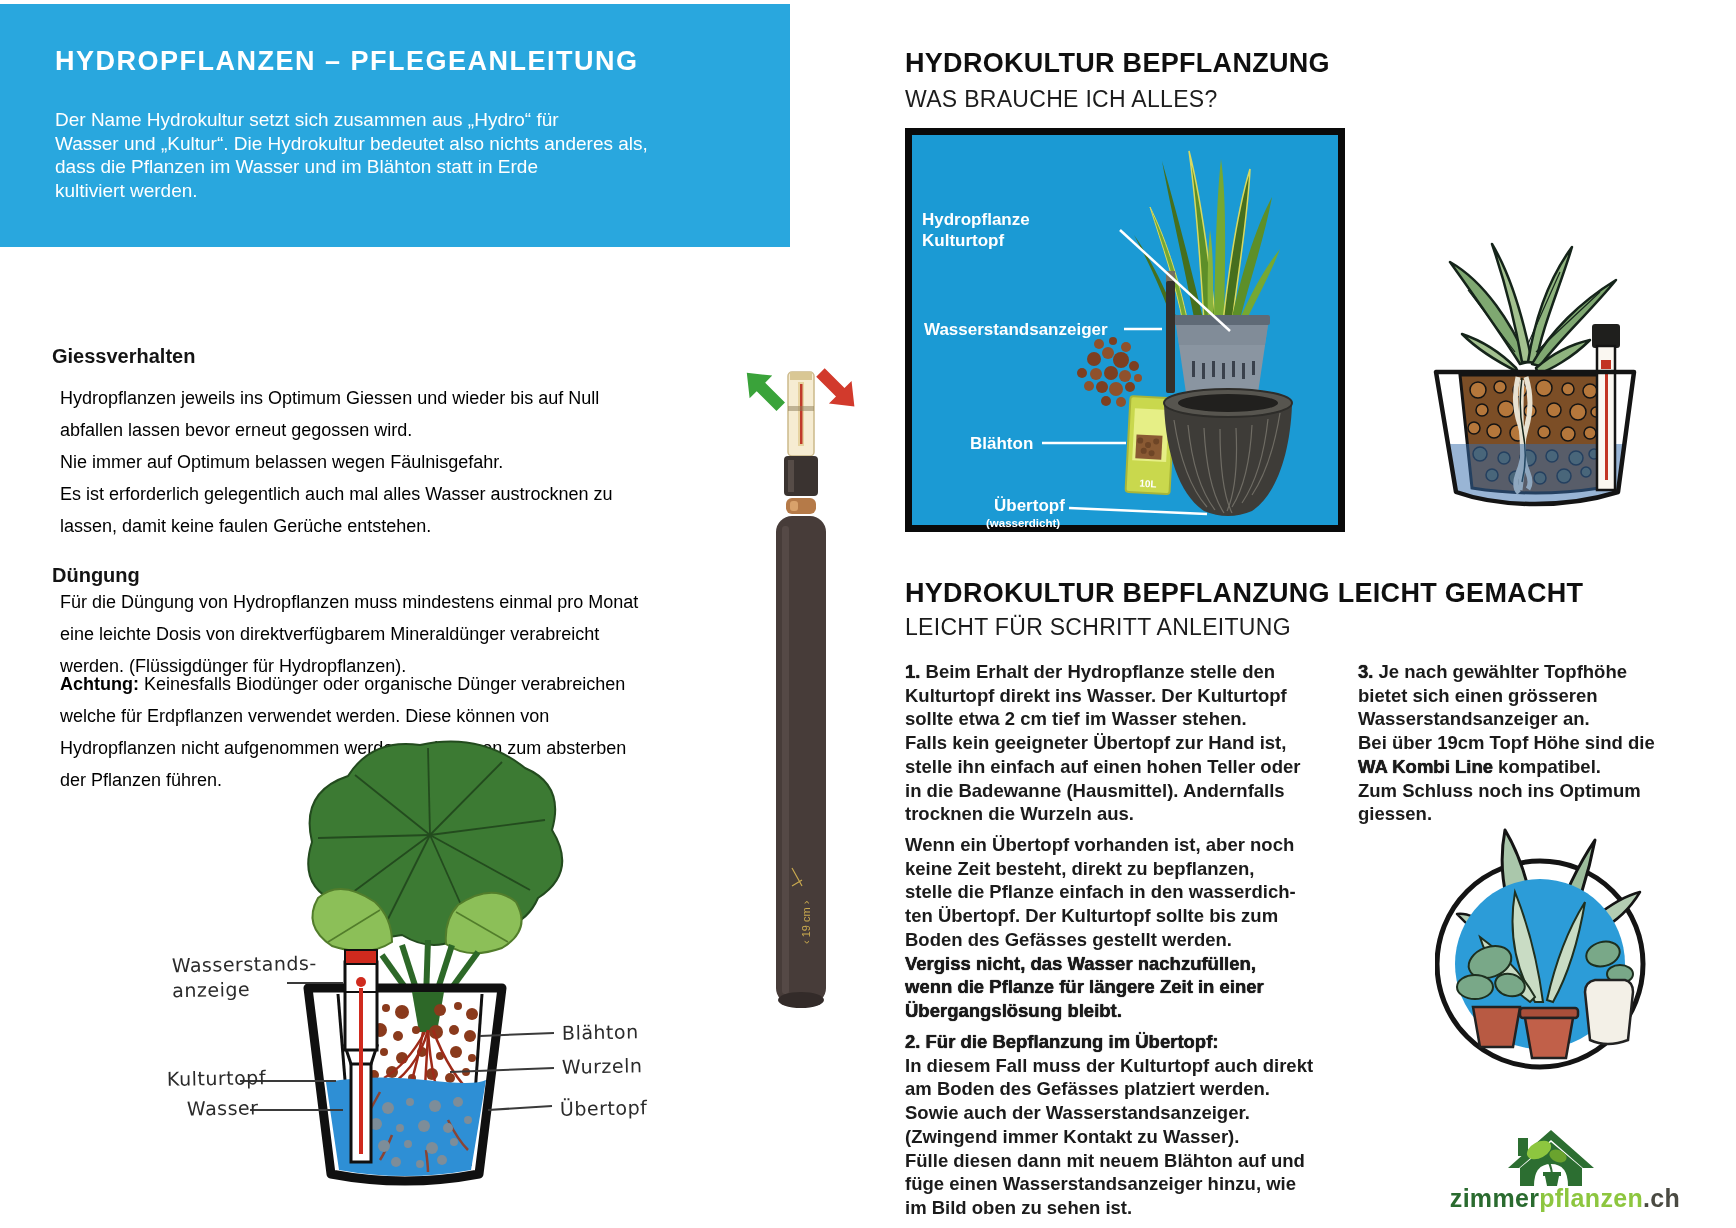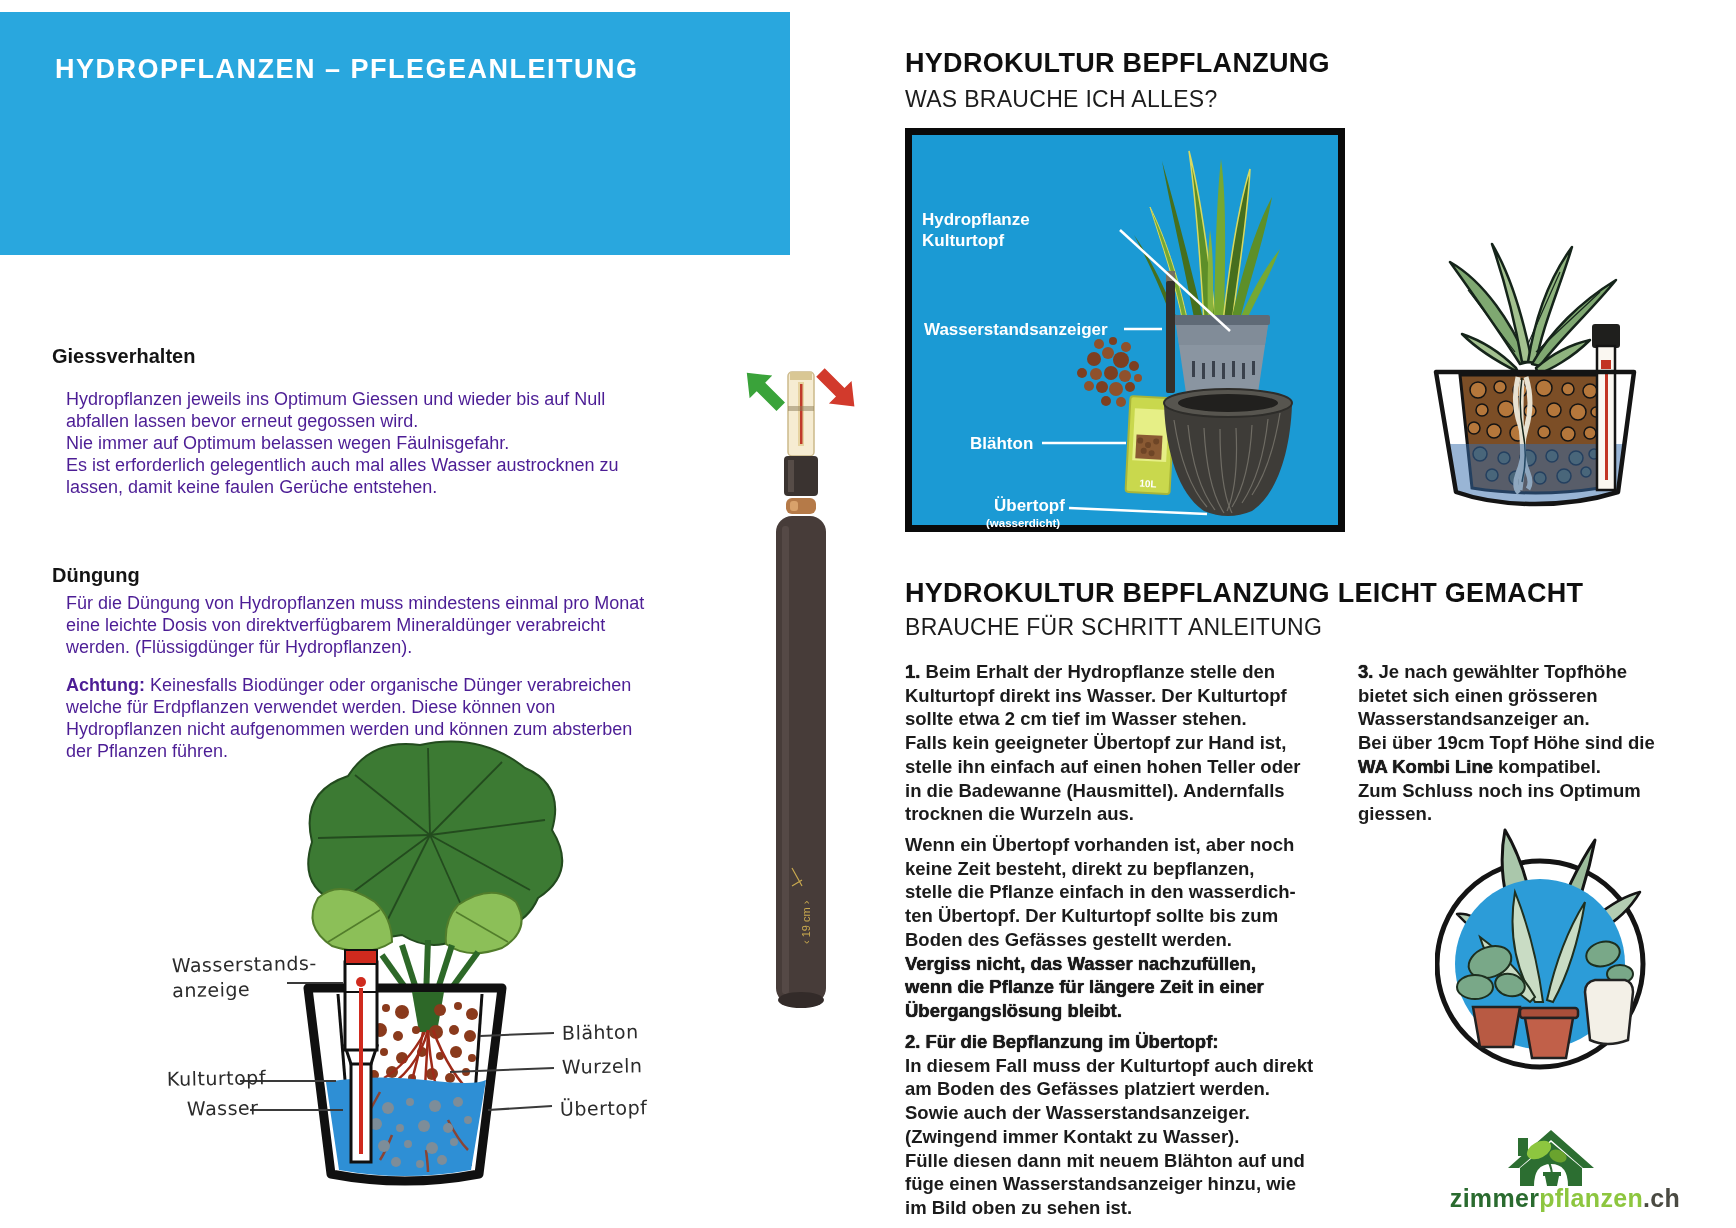--- a/index.html
+++ b/index.html
@@ -2,29 +2,29 @@
 <html><head>
 <meta charset="utf-8">
 <style>
   html,body{margin:0;padding:0;background:#ffffff;}
   .canvas{position:relative;width:1736px;height:1228px;background:#ffffff;overflow:hidden;
           font-family:"Liberation Sans",sans-serif;color:#1d1d1d;}
   .abs{position:absolute;}
   .preline{white-space:pre-line;}
 
   
-  .hero{position:absolute;left:0;top:12px;width:790px;height:243px;background:#29a7de;}
+  .hero{position:absolute;left:0;top:4px;width:790px;height:243px;background:#29a7de;}
   .hero h1{position:absolute;left:55px;top:42px;margin:0;font-size:27px;font-weight:bold;
            letter-spacing:1.5px;color:#ffffff;}
   .hero p{position:absolute;left:55px;top:104px;margin:0;width:710px;font-size:19px;
           line-height:23.5px;color:#ffffff;}
 
   
   .lhead{position:absolute;margin:0;font-size:20px;font-weight:bold;color:#141414;}
-  .lbody{position:absolute;margin:14px;font-size:18px;line-height:22px;color:#4c1d95;width:660px;}
+  .lbody{position:absolute;margin:8px;font-size:18px;line-height:32px;color:#000000;width:660px;}
 
   
   .rhead{position:absolute;margin:0;font-size:27px;font-weight:bold;letter-spacing:0.3px;color:#0f0f0f;}
   .rsub{position:absolute;margin:0;font-size:23px;font-weight:normal;letter-spacing:0.3px;color:#1c1c1c;}
   .step{position:absolute;margin:0;font-size:18.5px;line-height:23.7px;font-weight:bold;color:#1b1b1b;}
   .xbold{text-shadow:0 0 0.7px currentColor,0 0 0.7px currentColor;}
 
   
   .photo-box{position:absolute;left:905px;top:128px;width:440px;height:404px;background:#1b9ad4;
              border:7px solid #0a0a0a;box-sizing:border-box;}
@@ -40,20 +40,24 @@
              font-size:25px;font-weight:bold;letter-spacing:0.3px;}
   .logo-text .p1{color:#2a6b2f;} .logo-text .p2{color:#8dc63f;} .logo-text .p3{color:#4a4a42;}
 </style>
 </head>
 <body>
 
 <div class="canvas">
 
   <section class="hero">
     <h1>HYDROPFLANZEN – PFLEGEANLEITUNG</h1>
+    <p class="preline">Der Name Hydrokultur setzt sich zusammen aus „Hydro“ für
+Wasser und „Kultur“. Die Hydrokultur bedeutet also nichts anderes als,
+dass die Pflanzen im Wasser und im Blähton statt in Erde
+kultiviert werden.</p>
   </section>
 
   <h2 class="lhead" style="left:52px;top:345px;">Giessverhalten</h2>
   <p class="lbody preline" style="left:52px;top:374px;">Hydropflanzen jeweils ins Optimum Giessen und wieder bis auf Null
 abfallen lassen bevor erneut gegossen wird.
 Nie immer auf Optimum belassen wegen Fäulnisgefahr.
 Es ist erforderlich gelegentlich auch mal alles Wasser austrocknen zu
 lassen, damit keine faulen Gerüche entstehen.</p>
 
   <h2 class="lhead" style="left:52px;top:550px;margin-top:14px;">Düngung</h2>
@@ -250,21 +254,21 @@
     <g>
       <rect x="172" y="92" width="28" height="24" rx="3" fill="#1f1f1d"></rect>
       <rect x="177" y="114" width="18" height="144" fill="#faf7f1" stroke="#141414" stroke-width="2.5"></rect>
       <rect x="181" y="128" width="10" height="9" fill="#c23524"></rect>
       <rect x="185" y="142" width="3" height="106" fill="#c23524"></rect>
     </g>
     <path d="M16,140 L214,140 L198,260 Q160,272 115,272 Q70,272 36,260 Z" fill="none" stroke="#141414" stroke-width="4.5" stroke-linejoin="round"></path>
   </svg>
 
   <h2 class="rhead" style="left:905px;top:578px;">HYDROKULTUR BEPFLANZUNG LEICHT GEMACHT</h2>
-  <h3 class="rsub" style="left:905px;top:614px;">BRAUCHE FÜR SCHRITT ANLEITUNG</h3>
+  <h3 class="rsub" style="left:905px;top:614px;">LEICHT FÜR SCHRITT ANLEITUNG</h3>
 
   <p class="step preline" style="left:905px;top:660px;width:445px;"><strong class="xbold">1.</strong><span> Beim Erhalt der Hydropflanze stelle den
 Kulturtopf direkt ins Wasser. Der Kulturtopf
 sollte etwa 2 cm tief im Wasser stehen.
 Falls kein geeigneter Übertopf zur Hand ist,
 stelle ihn einfach auf einen hohen Teller oder
 in die Badewanne (Hausmittel). Andernfalls
 trocknen die Wurzeln aus.</span></p>
   <p class="step preline" style="left:905px;top:833px;width:445px;"><span>Wenn ein Übertopf vorhanden ist, aber noch
 keine Zeit besteht, direkt zu bepflanzen,

